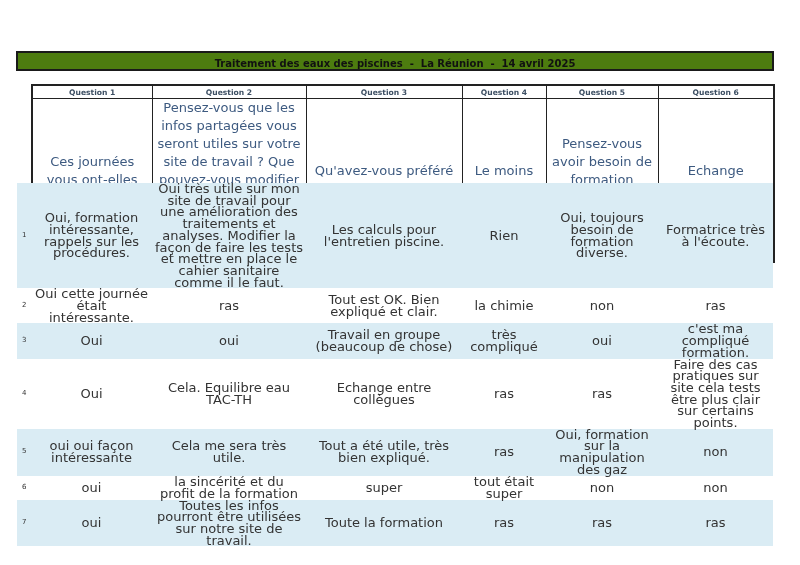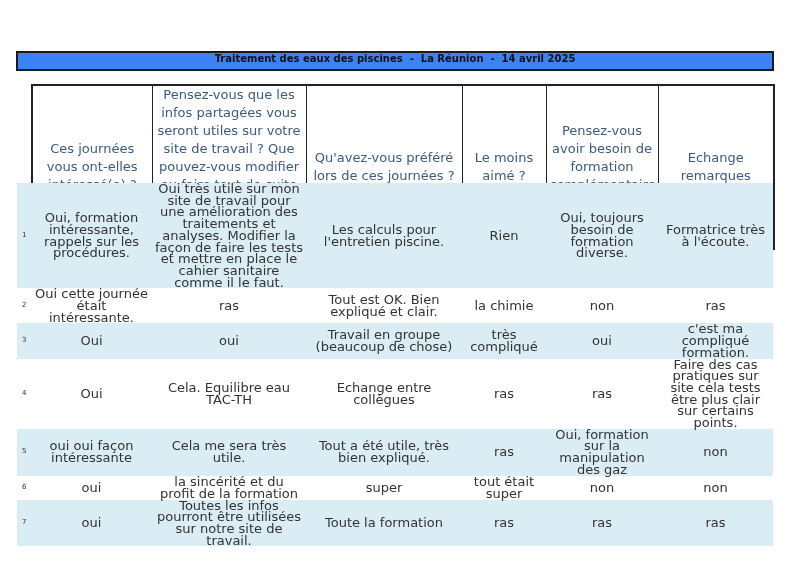--- a/index.html
+++ b/index.html
@@ -4,22 +4,22 @@
 <style>
   html, body { margin:0; padding:0; background:#ffffff; }
   body { width:800px; height:565px; position:relative; overflow:hidden;
          font-family:"DejaVu Sans", sans-serif; color:#333; }
 
   .doc-title { position:absolute; left:0; width:800px; top:22px; text-align:center;
                font-family:"Liberation Sans Narrow","Liberation Sans", sans-serif;
                font-size:11px; color:#222; letter-spacing:-0.2px;margin-top:36px; }
 
   .banner { position:absolute; left:16px; top:51px; width:758px; height:20px;
-            background:#3b82f6; border:2px solid #1a1a1a; box-sizing:border-box;
-            display:flex; align-items:flex-start; justify-content:center;
+            background:#4d7c0f; border:2px solid #1a1a1a; box-sizing:border-box;
+            display:flex; align-items:flex-end; justify-content:center;
             font-size:10px; font-weight:bold; color:#111; }
 
   table.qtable { position:absolute; left:31px; top:84px; width:742px;
                  border-collapse:collapse; table-layout:fixed; }
   table.qtable td, table.qtable th { border:1px solid #222; text-align:center;
                  vertical-align:middle; padding:0 3px; }
   table.qtable { border:2px solid #222; }
   table.qtable th { height:12px; font-size:7.6px; font-weight:bold; color:#3d4f63; }
   table.qtable td { height:74px; font-size:13px; font-weight:normal; color:#3d5a80; line-height:18px; }
 
@@ -43,20 +43,28 @@
 <table class="qtable">
   <colgroup>
     <col style="width:120px">
       <col style="width:154px">
       <col style="width:156px">
     <col style="width:84px">
       <col style="width:112px">
       <col style="width:116px">
   </colgroup>
   <tbody>
+      <tr>
+    <th>Question 1</th>
+    <th>Question 2</th>
+    <th>Question 3</th>
+    <th>Question 4</th>
+    <th>Question 5</th>
+    <th>Question 6</th>
+  </tr>
   <tr>
     <td>Ces journées vous ont-elles intéressé(e) ?</td>
     <td>Pensez-vous que les infos partagées vous seront utiles sur votre site de travail ? Que pouvez-vous modifier ou faire tout de suite modifier ? Ou mettre tout de suite en œuvre ?</td>
     <td>Qu'avez-vous préféré lors de ces journées ?</td>
     <td>Le moins aimé ?</td>
     <td>Pensez-vous avoir besoin de formation complémentaire ? (si oui, quoi ?)</td>
     <td>Echange remarques</td>
   </tr>
 </tbody>
   </table>

